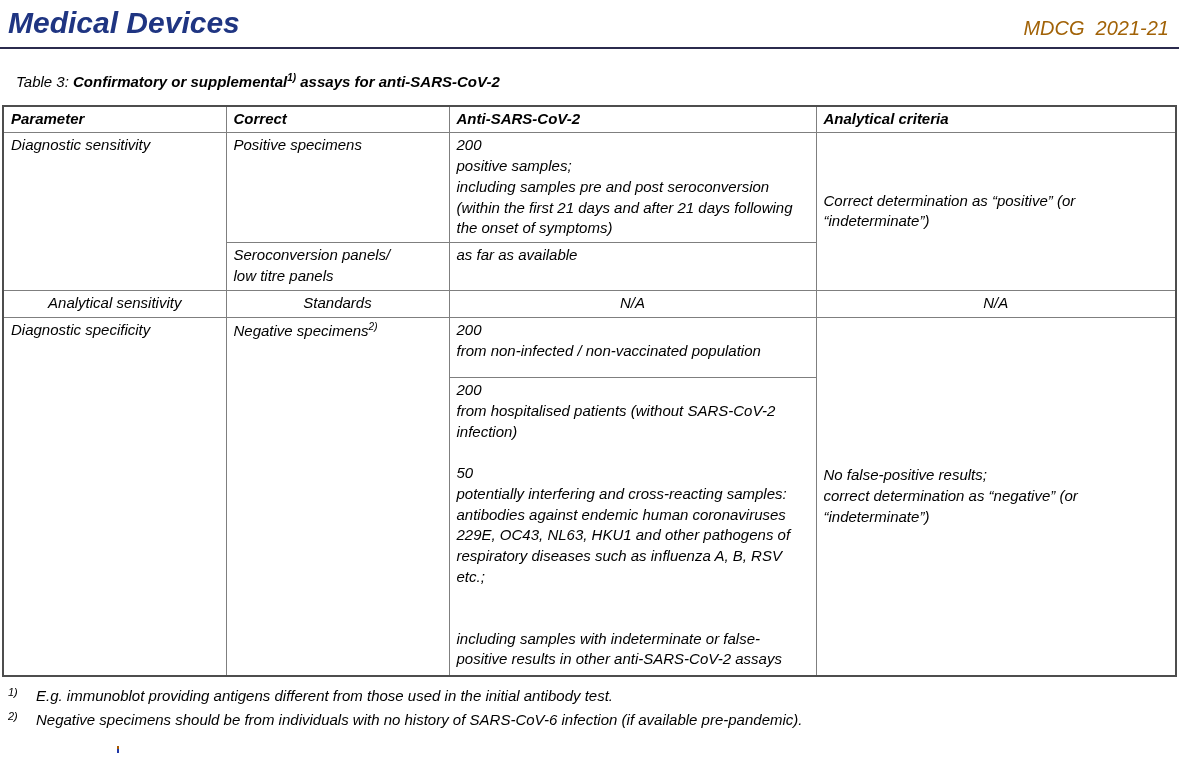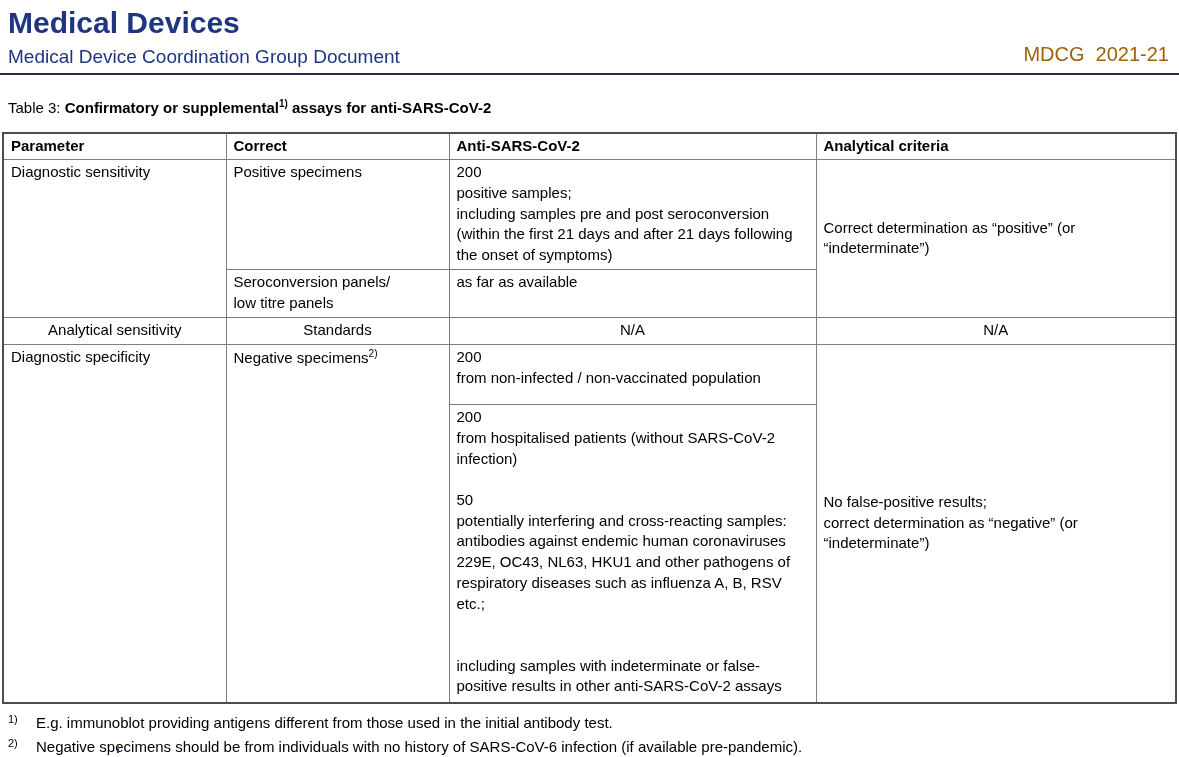--- a/index.html
+++ b/index.html
@@ -1,15 +1,15 @@
 <!DOCTYPE html>
 <html><head>
 <meta charset="utf-8">
 <style>
-  * { box-sizing: border-box; margin: 0; padding: 0; }
+  * { box-sizing: border-box; margin: 0; padding: 0; font-style: italic; }
   html, body { background: #ffffff; }
   body {
     font-family: "Liberation Sans", "DejaVu Sans", sans-serif;
     color: #000;
     width: 1179px;
   }
   .page {
     position: relative;
     width: 1179px;
     height: 757px;
@@ -45,21 +45,21 @@
   }
   .header-rule {
     border: none;
     border-top: 2px solid #2b2b4e;
     margin: 2px 0 0 0;
   }
 
   
   .caption {
     font-size: 15px;
-    margin: 22px 0 13px 8px;
+    margin: 22px 0 13px 16px;
     line-height: 1.35;
   }
   .caption b sup, .caption sup { font-size: 10px; }
 
   
   table.assay {
     border-collapse: collapse;
     table-layout: fixed;
     width: 1173px;
     margin-left: 2px;
@@ -106,21 +106,20 @@
   }
 </style>
 </head>
 <body>
 
 <div class="page">
 
   <header class="doc-header">
     <div>
       <div class="doc-title">Medical Devices</div>
-      <div class="doc-subtitle">Medical Device Coordination Group Document</div>
     </div>
     <div class="doc-number">MDCG  2021-21</div>
   </header>
   <hr class="header-rule">
 
   <p class="caption"><span>Table 3: </span><b><span>Confirmatory or supplemental</span><sup>1)</sup><span> assays for anti-SARS-CoV-2</span></b></p>
 
   <table class="assay">
     <colgroup>
       <col style="width:223px">

